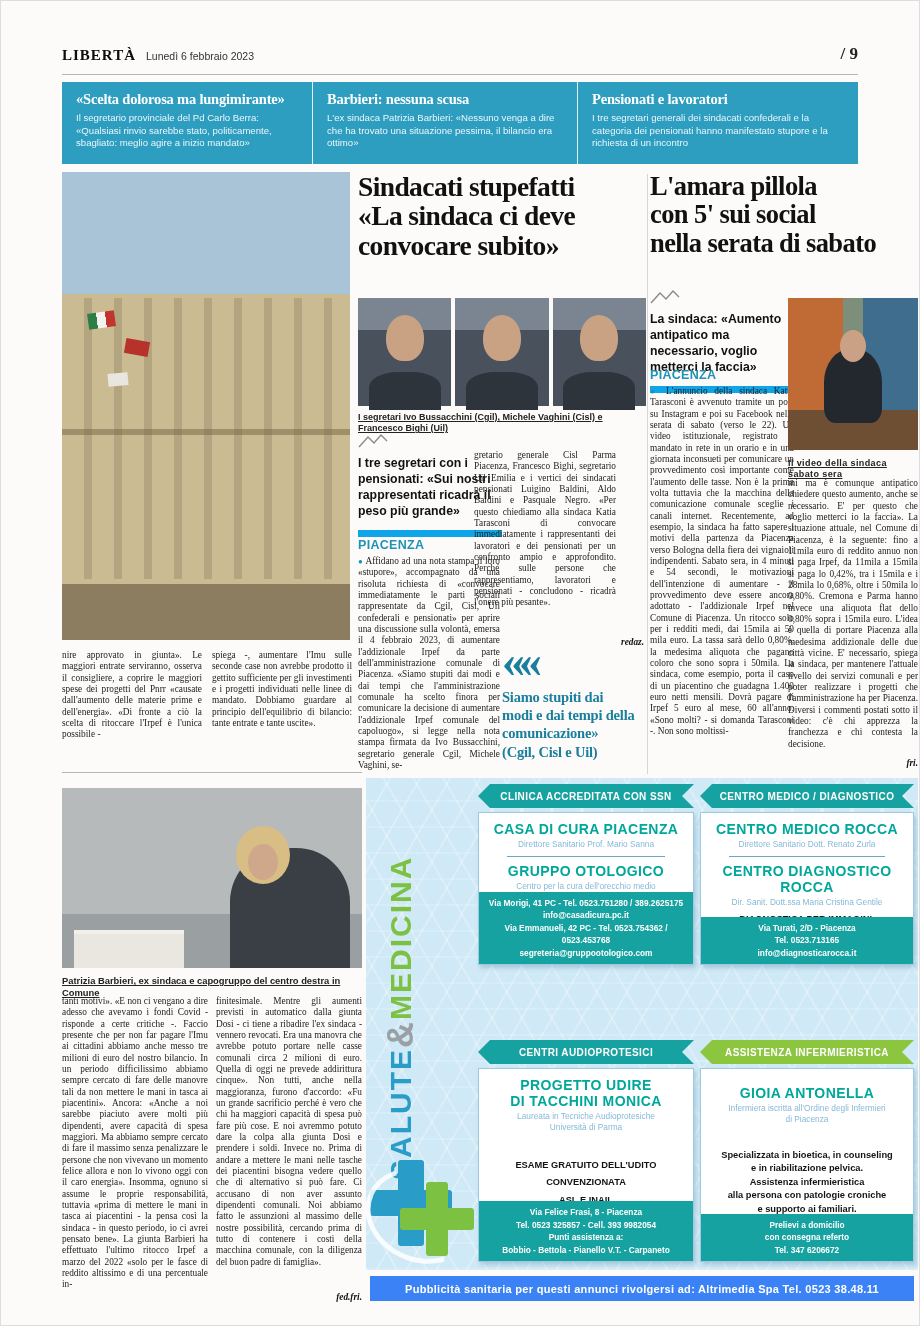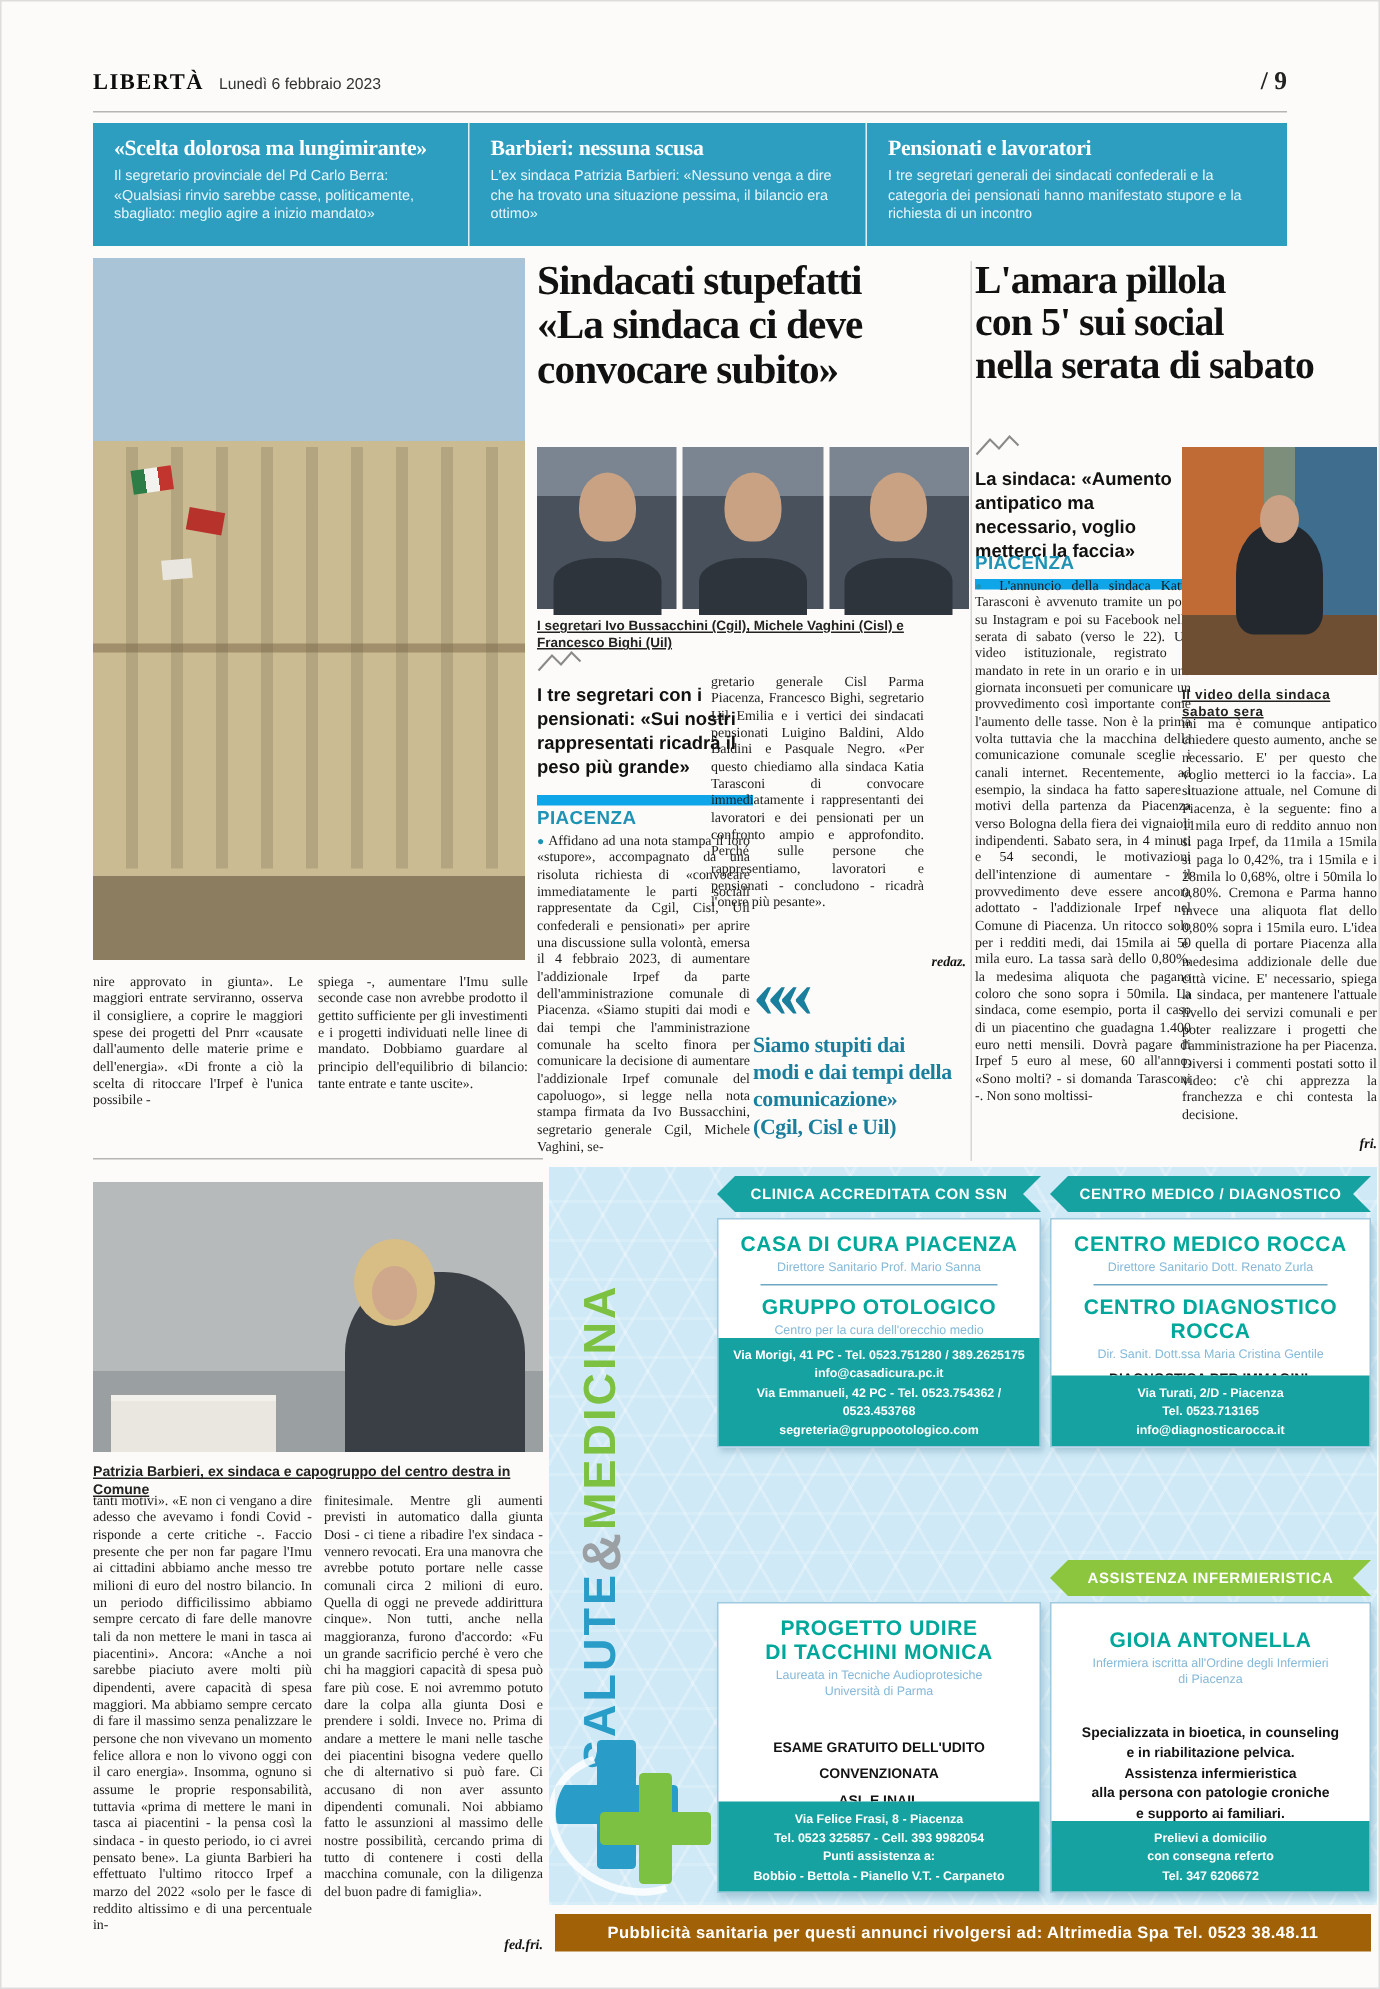--- a/index.html
+++ b/index.html
@@ -118,39 +118,39 @@
     background:#fff; border:1px solid #9fc9de; box-shadow:2px 3px 4px rgba(60,110,140,.25); }
   .ad-box-body { flex:1; padding:8px 6px 4px; text-align:center; overflow:hidden; }
   .ad-title { color:#00a79b; font-weight:bold; font-size:14px; letter-spacing:.4px; white-space:pre-line; line-height:1.15; }
   .ad-sub { color:#86b9d8; font-size:8.3px; line-height:1.3; white-space:pre-line; margin-top:2px; }
   .ad-divider { width:78%; margin:6px auto; border-top:1px solid #6fa7c2; }
   .ad-services { color:#141414; font-weight:bold; font-size:9.3px; line-height:1.55; white-space:pre-line; margin-top:24px; }
   .ad-footer { background:#16a2a0; color:#fff; font-weight:bold; font-size:8.3px; line-height:1.5;
     text-align:center; padding:5px 4px; white-space:pre-line; }
   .row1 { top:34px; height:153px; }
   .row2 { top:290px; height:194px; }
-  .ad-strip { position:absolute; left:370px; top:1276px; width:544px; height:25px; background:#a16207;
+  .ad-strip { position:absolute; left:370px; top:1276px; width:544px; height:25px; background:#3b82f6;
     color:#fff; font-family:"Liberation Sans",sans-serif; font-weight:bold; font-size:11px;
     display:flex; align-items:center; justify-content:center; letter-spacing:.3px; }
 </style>
 </head>
 <body>
 
 <div class="page">
 
   <div class="masthead">
     <span class="logo">LIBERTÀ</span><span class="issue-date">Lunedì 6 febbraio 2023</span>
     <span class="page-number">/ 9</span>
   </div>
   <div class="header-rule"></div>
 
   <div class="teaser-band">
     <div class="teaser">
       <div class="teaser-title">«Scelta dolorosa ma lungimirante»</div>
-      <div class="teaser-body">Il segretario provinciale del Pd Carlo Berra: «Qualsiasi rinvio sarebbe casse, politicamente, sbagliato: meglio agire a inizio mandato»</div>
+      <div class="teaser-body">Il segretario provinciale del Pd Carlo Berra: «Qualsiasi rinvio sarebbe stato, politicamente, sbagliato: meglio agire a inizio mandato»</div>
     </div>
     <div class="teaser">
       <div class="teaser-title">Barbieri: nessuna scusa</div>
       <div class="teaser-body">L'ex sindaca Patrizia Barbieri: «Nessuno venga a dire che ha trovato una situazione pessima, il bilancio era ottimo»</div>
     </div>
     <div class="teaser">
       <div class="teaser-title">Pensionati e lavoratori</div>
       <div class="teaser-body">I tre segretari generali dei sindacati confederali e la categoria dei pensionati hanno manifestato stupore e la richiesta di un incontro</div>
     </div>
   </div>
@@ -280,20 +280,21 @@
 PROGETTO SOLLIEVO
 DIAGNOSTICA PER IMMAGINI
 CHECK UP</div>
         </div>
         <div class="ad-footer">Via Morigi, 41 PC - Tel. 0523.751280 / 389.2625175
 info@casadicura.pc.it
 Via Emmanueli, 42 PC - Tel. 0523.754362 / 0523.453768
 segreteria@gruppootologico.com</div>
       </div>
 
+      <div class="ad-banner banner-teal" style="top:262px;">CENTRI AUDIOPROTESICI</div>
       <div class="ad-box row2">
         <div class="ad-box-body">
           <div class="ad-title">PROGETTO UDIRE
 DI TACCHINI MONICA</div>
           <div class="ad-sub">Laureata in Tecniche Audioprotesiche
 Università di Parma</div>
           <div class="ad-services" style="line-height:1.9;">ESAME GRATUITO DELL'UDITO
 CONVENZIONATA
 ASL E INAIL
 VISITE ANCHE A DOMICILIO</div>

